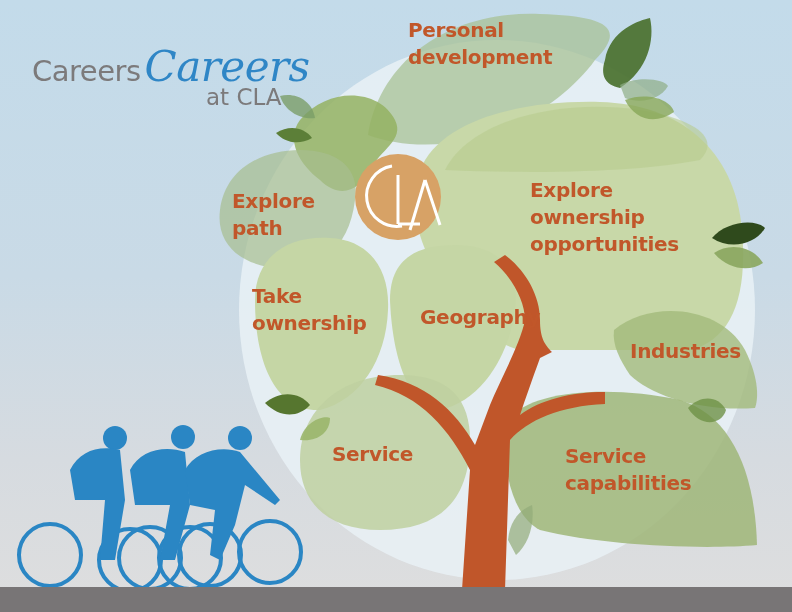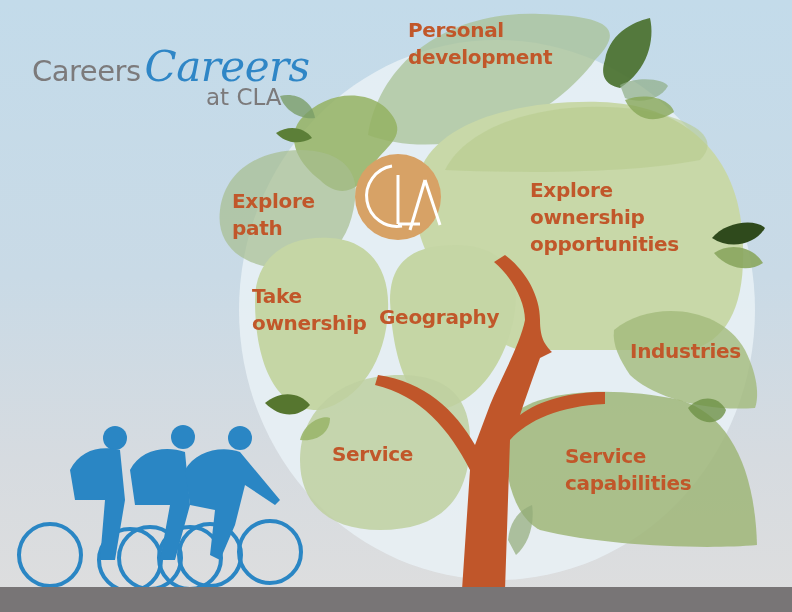--- a/index.html
+++ b/index.html
@@ -107,21 +107,21 @@
     <div>Explore</div>
     <div>ownership</div>
     <div>opportunities</div>
   </div>
 
   <div class="lbl" style="left:252px;top:283px;width:128px;">
     <div>Take</div>
     <div>ownership</div>
   </div>
 
-  <div class="lbl" style="left:379px;top:304px;width:130px;">Geography</div>
+  <div class="lbl" style="left:388px;top:304px;width:130px;padding-left:32px;">Geography</div>
 
   <div class="lbl" style="left:630px;top:338px;width:118px;">Industries</div>
 
   <div class="lbl" style="left:332px;top:441px;width:102px;">Service</div>
 
   <div class="lbl" style="left:565px;top:443px;width:118px;">
     <div>Service</div>
     <div>capabilities</div>
   </div>
 

